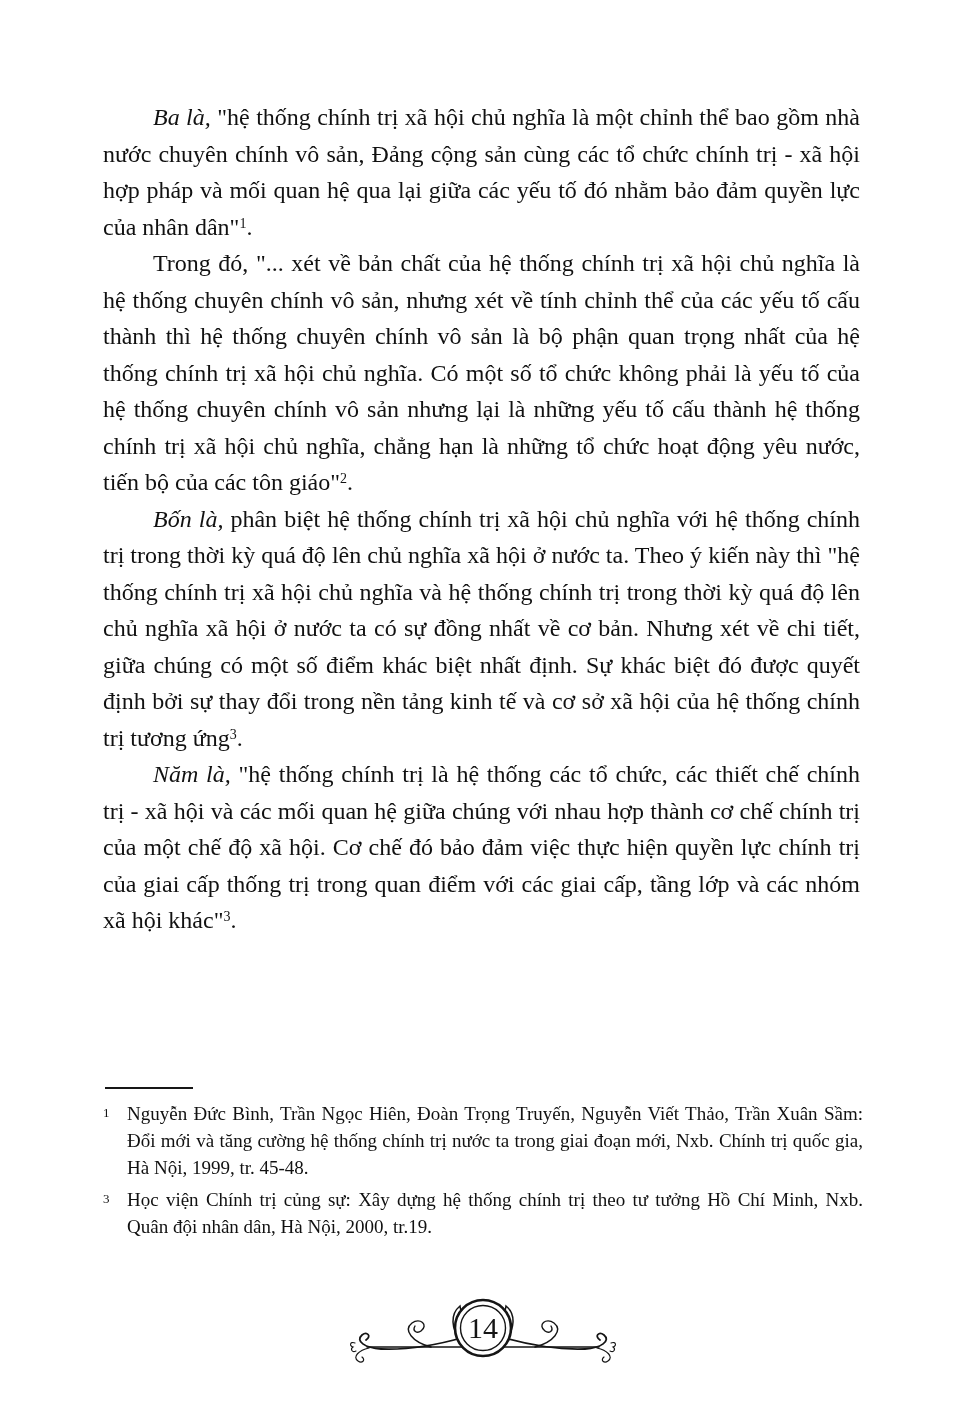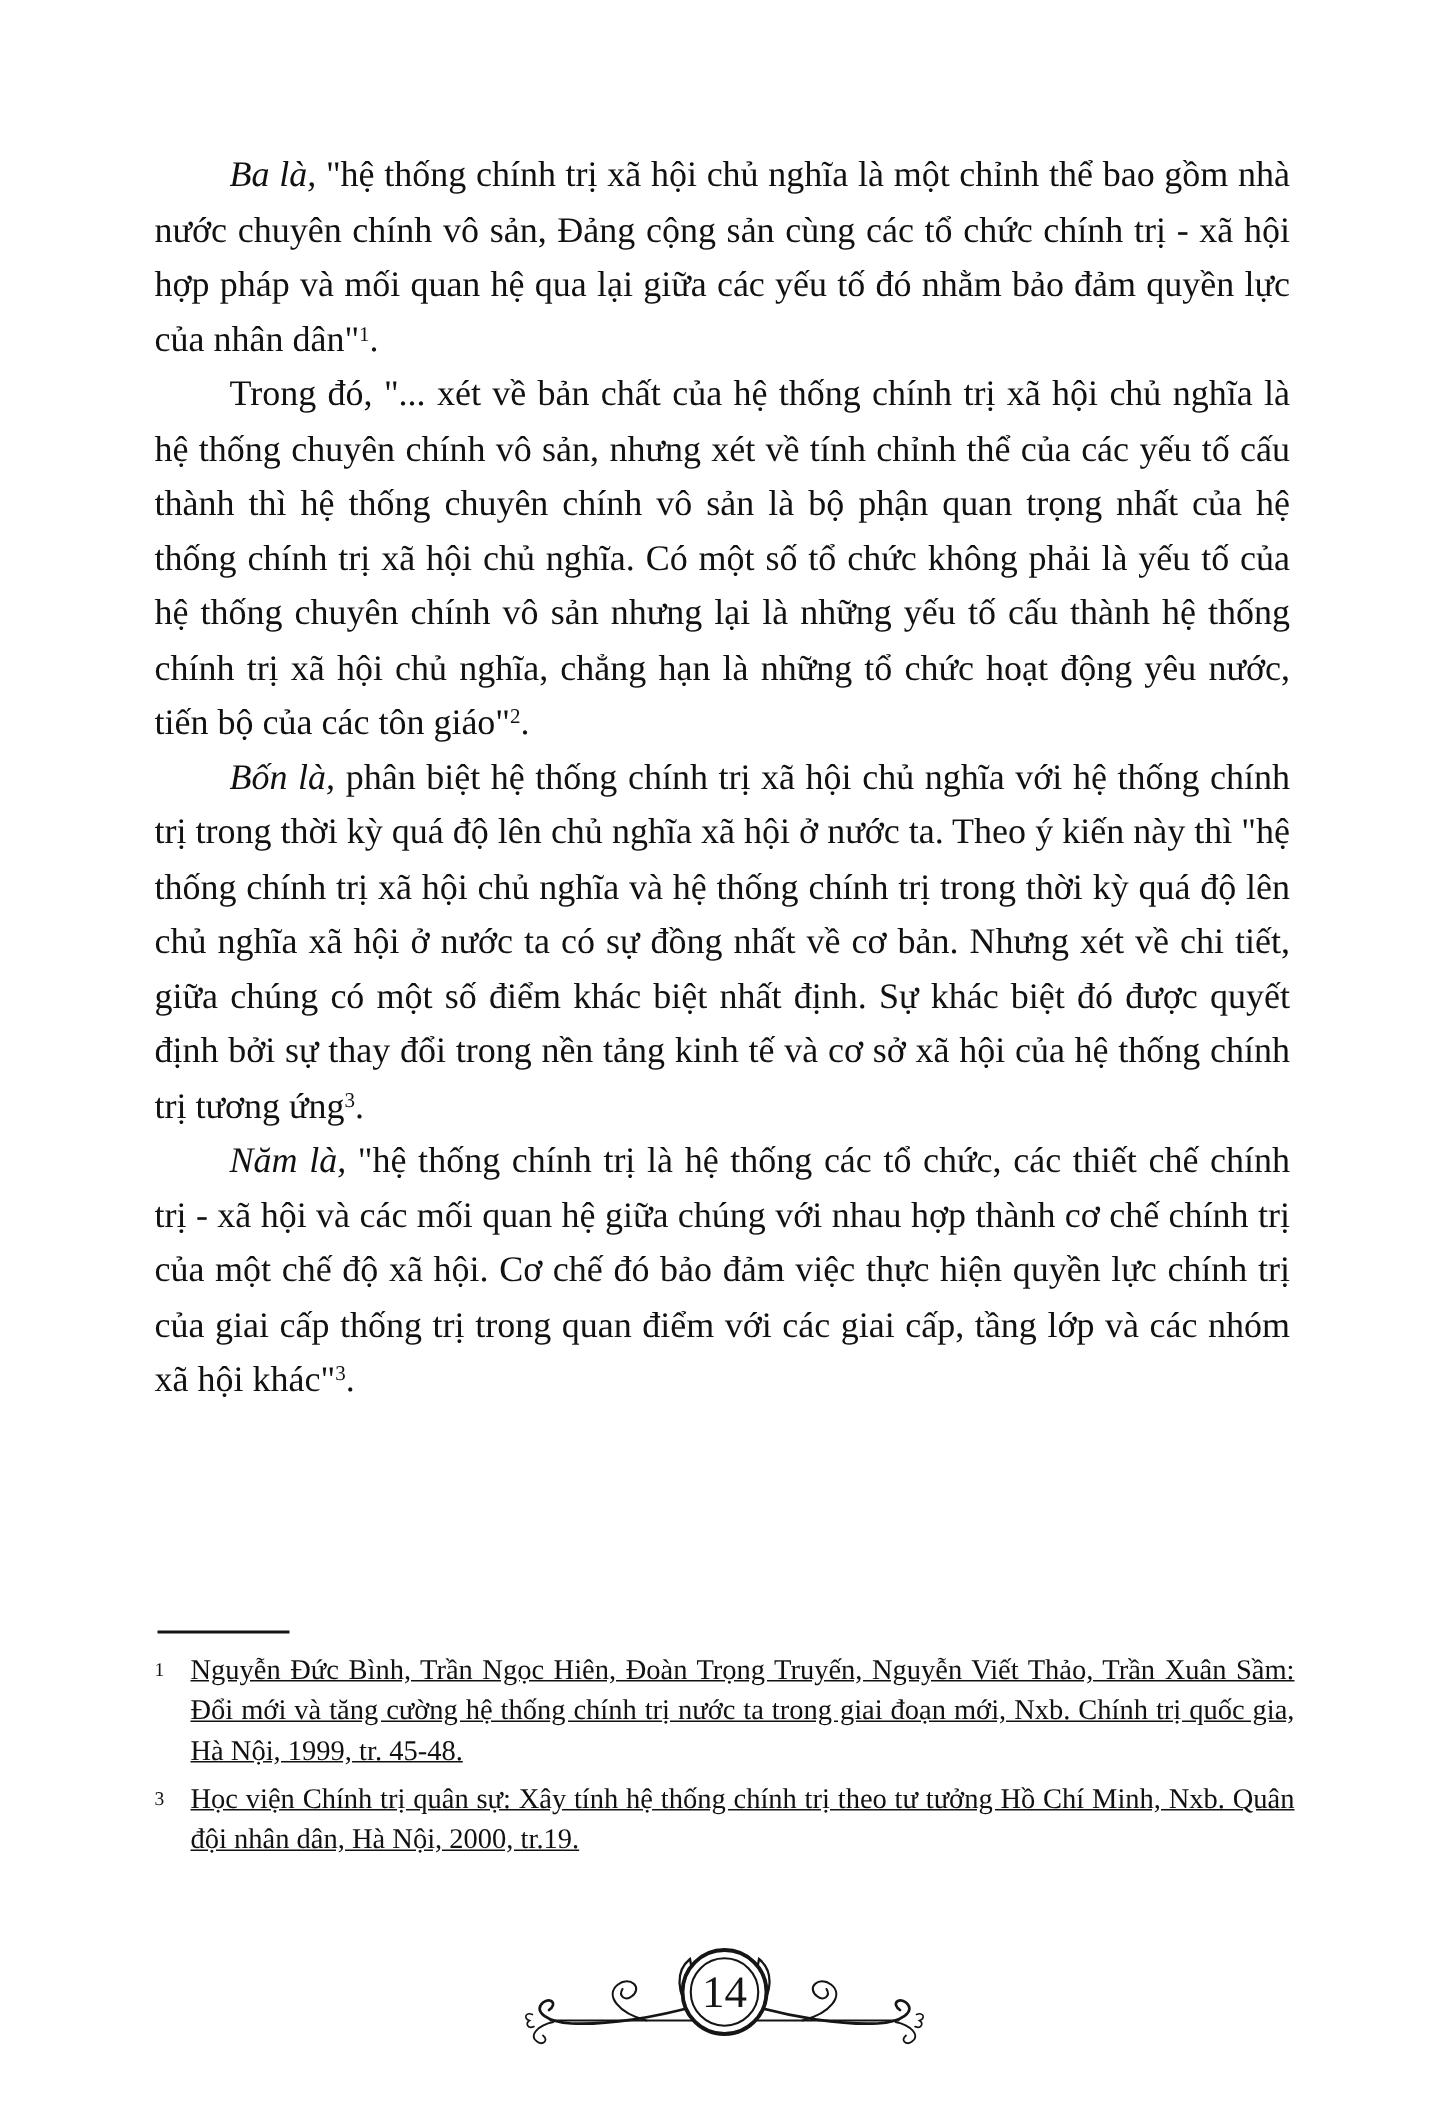--- a/index.html
+++ b/index.html
@@ -51,21 +51,20 @@
     min-width: 20px;
     padding-right: 4px;
     font-size: 13px;
     position: relative;
     top: -1px;
   }
   .fn-text {
     flex: 1;
     text-align: justify;
     text-justify: inter-word;
-    text-decoration: underline;
   }
   .ornament {
     position: absolute;
     top: 1283px;
     left: 50%;
     transform: translateX(-50%);
     text-align: center;
   }
 </style>
 </head>
@@ -82,21 +81,21 @@
 
   <div class="footnotes">
     <div class="fn-divider"></div>
     <div>
         <div class="fn-item">
           <span class="fn-marker">1</span>
           <div class="fn-text">Nguyễn Đức Bình, Trần Ngọc Hiên, Đoàn Trọng Truyến, Nguyễn Viết Thảo, Trần Xuân Sầm: Đổi mới và tăng cường hệ thống chính trị nước ta trong giai đoạn mới, Nxb. Chính trị quốc gia, Hà Nội, 1999, tr. 45-48.</div>
         </div>
         <div class="fn-item">
           <span class="fn-marker">3</span>
-          <div class="fn-text">Học viện Chính trị quân sự: Xây tính hệ thống chính trị theo tư tưởng Hồ Chí Minh, Nxb. Quân đội nhân dân, Hà Nội, 2000, tr.19.</div>
+          <div class="fn-text">Học viện Chính trị củng sự: Xây dựng hệ thống chính trị theo tư tưởng Hồ Chí Minh, Nxb. Quân đội nhân dân, Hà Nội, 2000, tr.19.</div>
         </div>
       </div>
   </div>
 
   <div class="ornament">
     <svg width="300" height="96" viewBox="0 0 300 96" xmlns="http://www.w3.org/2000/svg">
       <g stroke="#151515" fill="none" stroke-linecap="round">
         <g id="lf">
 
           <path d="M34 64 H152" stroke-width="1.4"></path>

